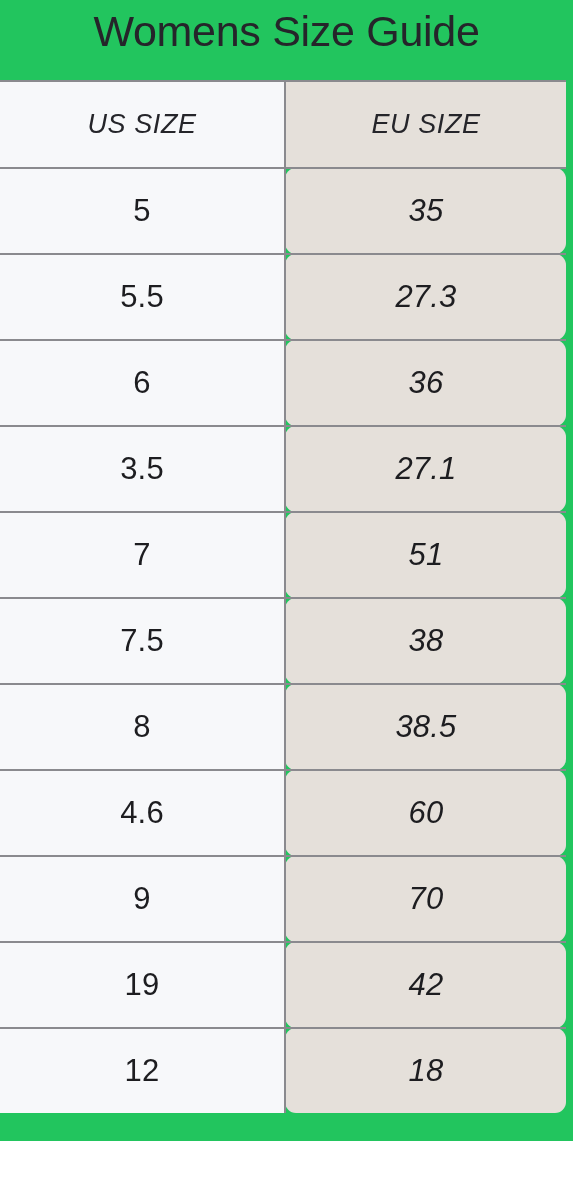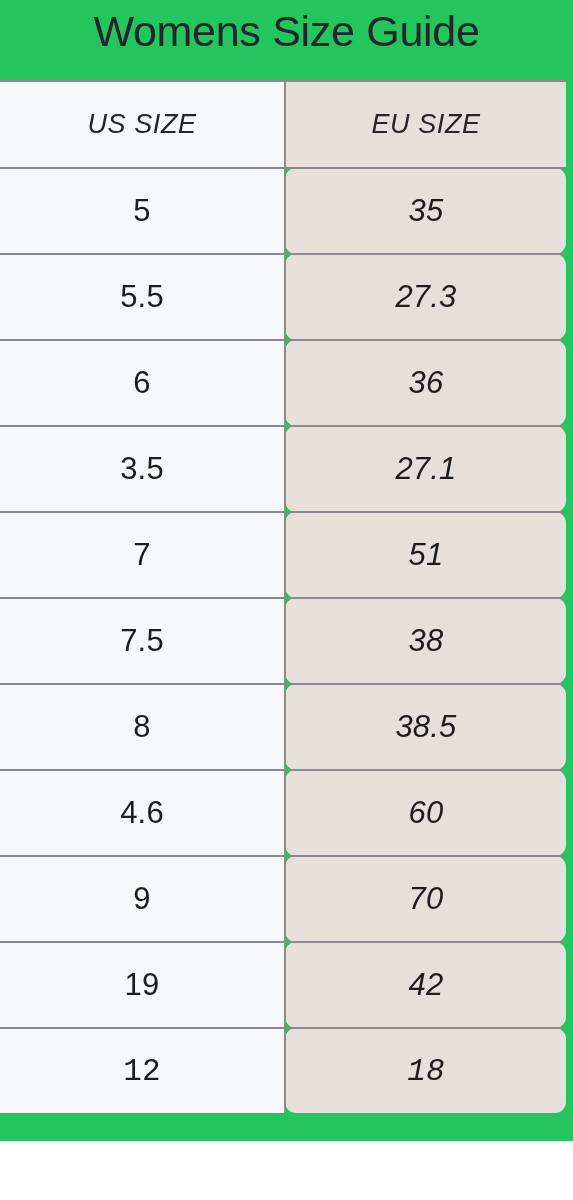--- a/index.html
+++ b/index.html
@@ -96,21 +96,20 @@
     font-style: italic;
     font-weight: 400;
     letter-spacing: 0.2px;
     border-radius: 11px;
   }
 
   
   tbody tr:last-child .cell-us,
   tbody tr:last-child .cell-eu {
     border-bottom: none;
-    font-family: Liberation Mono, monospace;
   }
 </style>
 </head>
 <body>
 
 <div class="page">
 
   <div class="title">Womens Size Guide</div>
 
   <table class="size-table">

